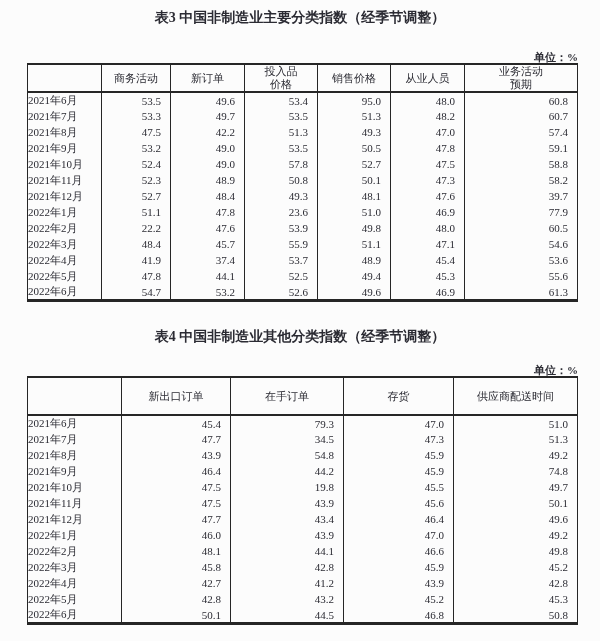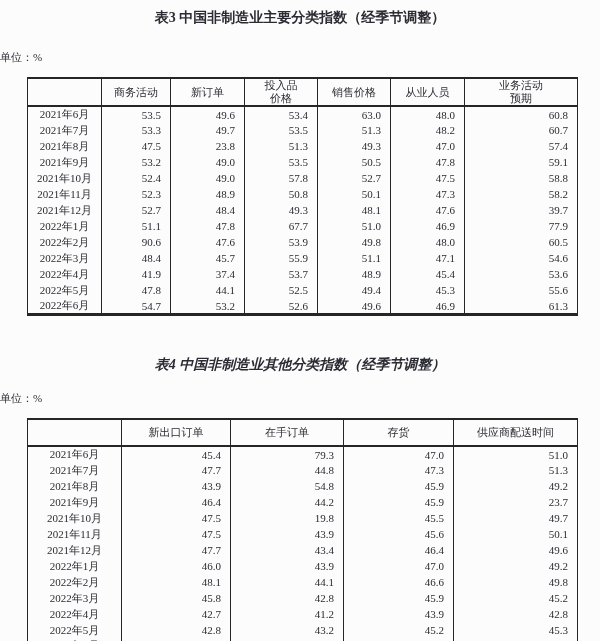--- a/index.html
+++ b/index.html
@@ -8,46 +8,46 @@
   body {
     width:600px; height:641px; overflow:hidden;
     background:var(--bg); color:var(--ink);
     font-family:"Liberation Serif","DejaVu Serif",serif;
   }
   .tbl-title {
     margin:0; font-size:14px; font-weight:bold;
     text-align:center; color:var(--ink);
   }
   .title-t3 { padding-top:9px; }
-  .title-t4 { padding-top:40px;font-style:italic; }
+  .title-t4 { padding-top:26px; }
   .unit {
-    font-size:11px; text-align:left;
-    padding:25px 22px 14px 0; line-height:1;
+    font-size:11px; text-align:right;
+    padding:25px 22px 0 0; line-height:1;font-weight:bold;
   }
   .unit-t4 { padding-top:19px; }
   table.tbl {
     border-collapse:collapse; table-layout:fixed;
     width:551px; margin-left:27px;
     border-top:2px solid var(--line);
     border-bottom:3px solid var(--line);
   }
   .tbl th, .tbl td {
     border-left:1px solid var(--line);
     border-right:1px solid var(--line);
     padding:0; font-size:11px; vertical-align:middle;
     overflow:hidden;
   }
   .tbl thead th {
     font-weight:normal; white-space:pre-line; text-align:center;
     line-height:1.2; border-bottom:2px solid var(--line);
   }
   .t3 thead tr { height:16px; }
-  .t4 thead tr { height:27px; }
+  .t4 thead tr { height:38px; }
   .tbl tbody tr { height:16px; }
-  td.mcell { text-align:center; }
+  td.mcell { }
   td.vcell { text-align:right; padding-right:9px; }
   
   .t3 col.c0{width:74px} .t3 col.c1{width:69px} .t3 col.c2{width:74px}
   .t3 col.c3{width:73px} .t3 col.c4{width:73px} .t3 col.c5{width:74px}
   .t3 col.c6{width:113px}
   
   .t4 col.c0{width:94px} .t4 col.c1{width:109px} .t4 col.c2{width:113px}
   .t4 col.c3{width:110px} .t4 col.c4{width:124px}
 </style>
 </head>
@@ -80,37 +80,37 @@
           <th>业务活动
 预期</th>
         </tr>
       </thead>
       <tbody>
           <tr>
             <td class="mcell">2021年6月</td>
             <td class="vcell">53.5</td>
             <td class="vcell">49.6</td>
             <td class="vcell">53.4</td>
-            <td class="vcell">63.0</td>
+            <td class="vcell">95.0</td>
             <td class="vcell">48.0</td>
             <td class="vcell">60.8</td>
           </tr>
           <tr>
             <td class="mcell">2021年7月</td>
             <td class="vcell">53.3</td>
             <td class="vcell">49.7</td>
             <td class="vcell">53.5</td>
             <td class="vcell">51.3</td>
             <td class="vcell">48.2</td>
             <td class="vcell">60.7</td>
           </tr>
           <tr>
             <td class="mcell">2021年8月</td>
             <td class="vcell">47.5</td>
-            <td class="vcell">23.8</td>
+            <td class="vcell">42.2</td>
             <td class="vcell">51.3</td>
             <td class="vcell">49.3</td>
             <td class="vcell">47.0</td>
             <td class="vcell">57.4</td>
           </tr>
           <tr>
             <td class="mcell">2021年9月</td>
             <td class="vcell">53.2</td>
             <td class="vcell">49.0</td>
             <td class="vcell">53.5</td>
@@ -142,28 +142,28 @@
             <td class="vcell">48.4</td>
             <td class="vcell">49.3</td>
             <td class="vcell">48.1</td>
             <td class="vcell">47.6</td>
             <td class="vcell">39.7</td>
           </tr>
           <tr>
             <td class="mcell">2022年1月</td>
             <td class="vcell">51.1</td>
             <td class="vcell">47.8</td>
-            <td class="vcell">67.7</td>
+            <td class="vcell">23.6</td>
             <td class="vcell">51.0</td>
             <td class="vcell">46.9</td>
             <td class="vcell">77.9</td>
           </tr>
           <tr>
             <td class="mcell">2022年2月</td>
-            <td class="vcell">90.6</td>
+            <td class="vcell">22.2</td>
             <td class="vcell">47.6</td>
             <td class="vcell">53.9</td>
             <td class="vcell">49.8</td>
             <td class="vcell">48.0</td>
             <td class="vcell">60.5</td>
           </tr>
           <tr>
             <td class="mcell">2022年3月</td>
             <td class="vcell">48.4</td>
             <td class="vcell">45.7</td>
@@ -227,37 +227,37 @@
           <tr>
             <td class="mcell">2021年6月</td>
             <td class="vcell">45.4</td>
             <td class="vcell">79.3</td>
             <td class="vcell">47.0</td>
             <td class="vcell">51.0</td>
           </tr>
           <tr>
             <td class="mcell">2021年7月</td>
             <td class="vcell">47.7</td>
-            <td class="vcell">44.8</td>
+            <td class="vcell">34.5</td>
             <td class="vcell">47.3</td>
             <td class="vcell">51.3</td>
           </tr>
           <tr>
             <td class="mcell">2021年8月</td>
             <td class="vcell">43.9</td>
             <td class="vcell">54.8</td>
             <td class="vcell">45.9</td>
             <td class="vcell">49.2</td>
           </tr>
           <tr>
             <td class="mcell">2021年9月</td>
             <td class="vcell">46.4</td>
             <td class="vcell">44.2</td>
             <td class="vcell">45.9</td>
-            <td class="vcell">23.7</td>
+            <td class="vcell">74.8</td>
           </tr>
           <tr>
             <td class="mcell">2021年10月</td>
             <td class="vcell">47.5</td>
             <td class="vcell">19.8</td>
             <td class="vcell">45.5</td>
             <td class="vcell">49.7</td>
           </tr>
           <tr>
             <td class="mcell">2021年11月</td>

